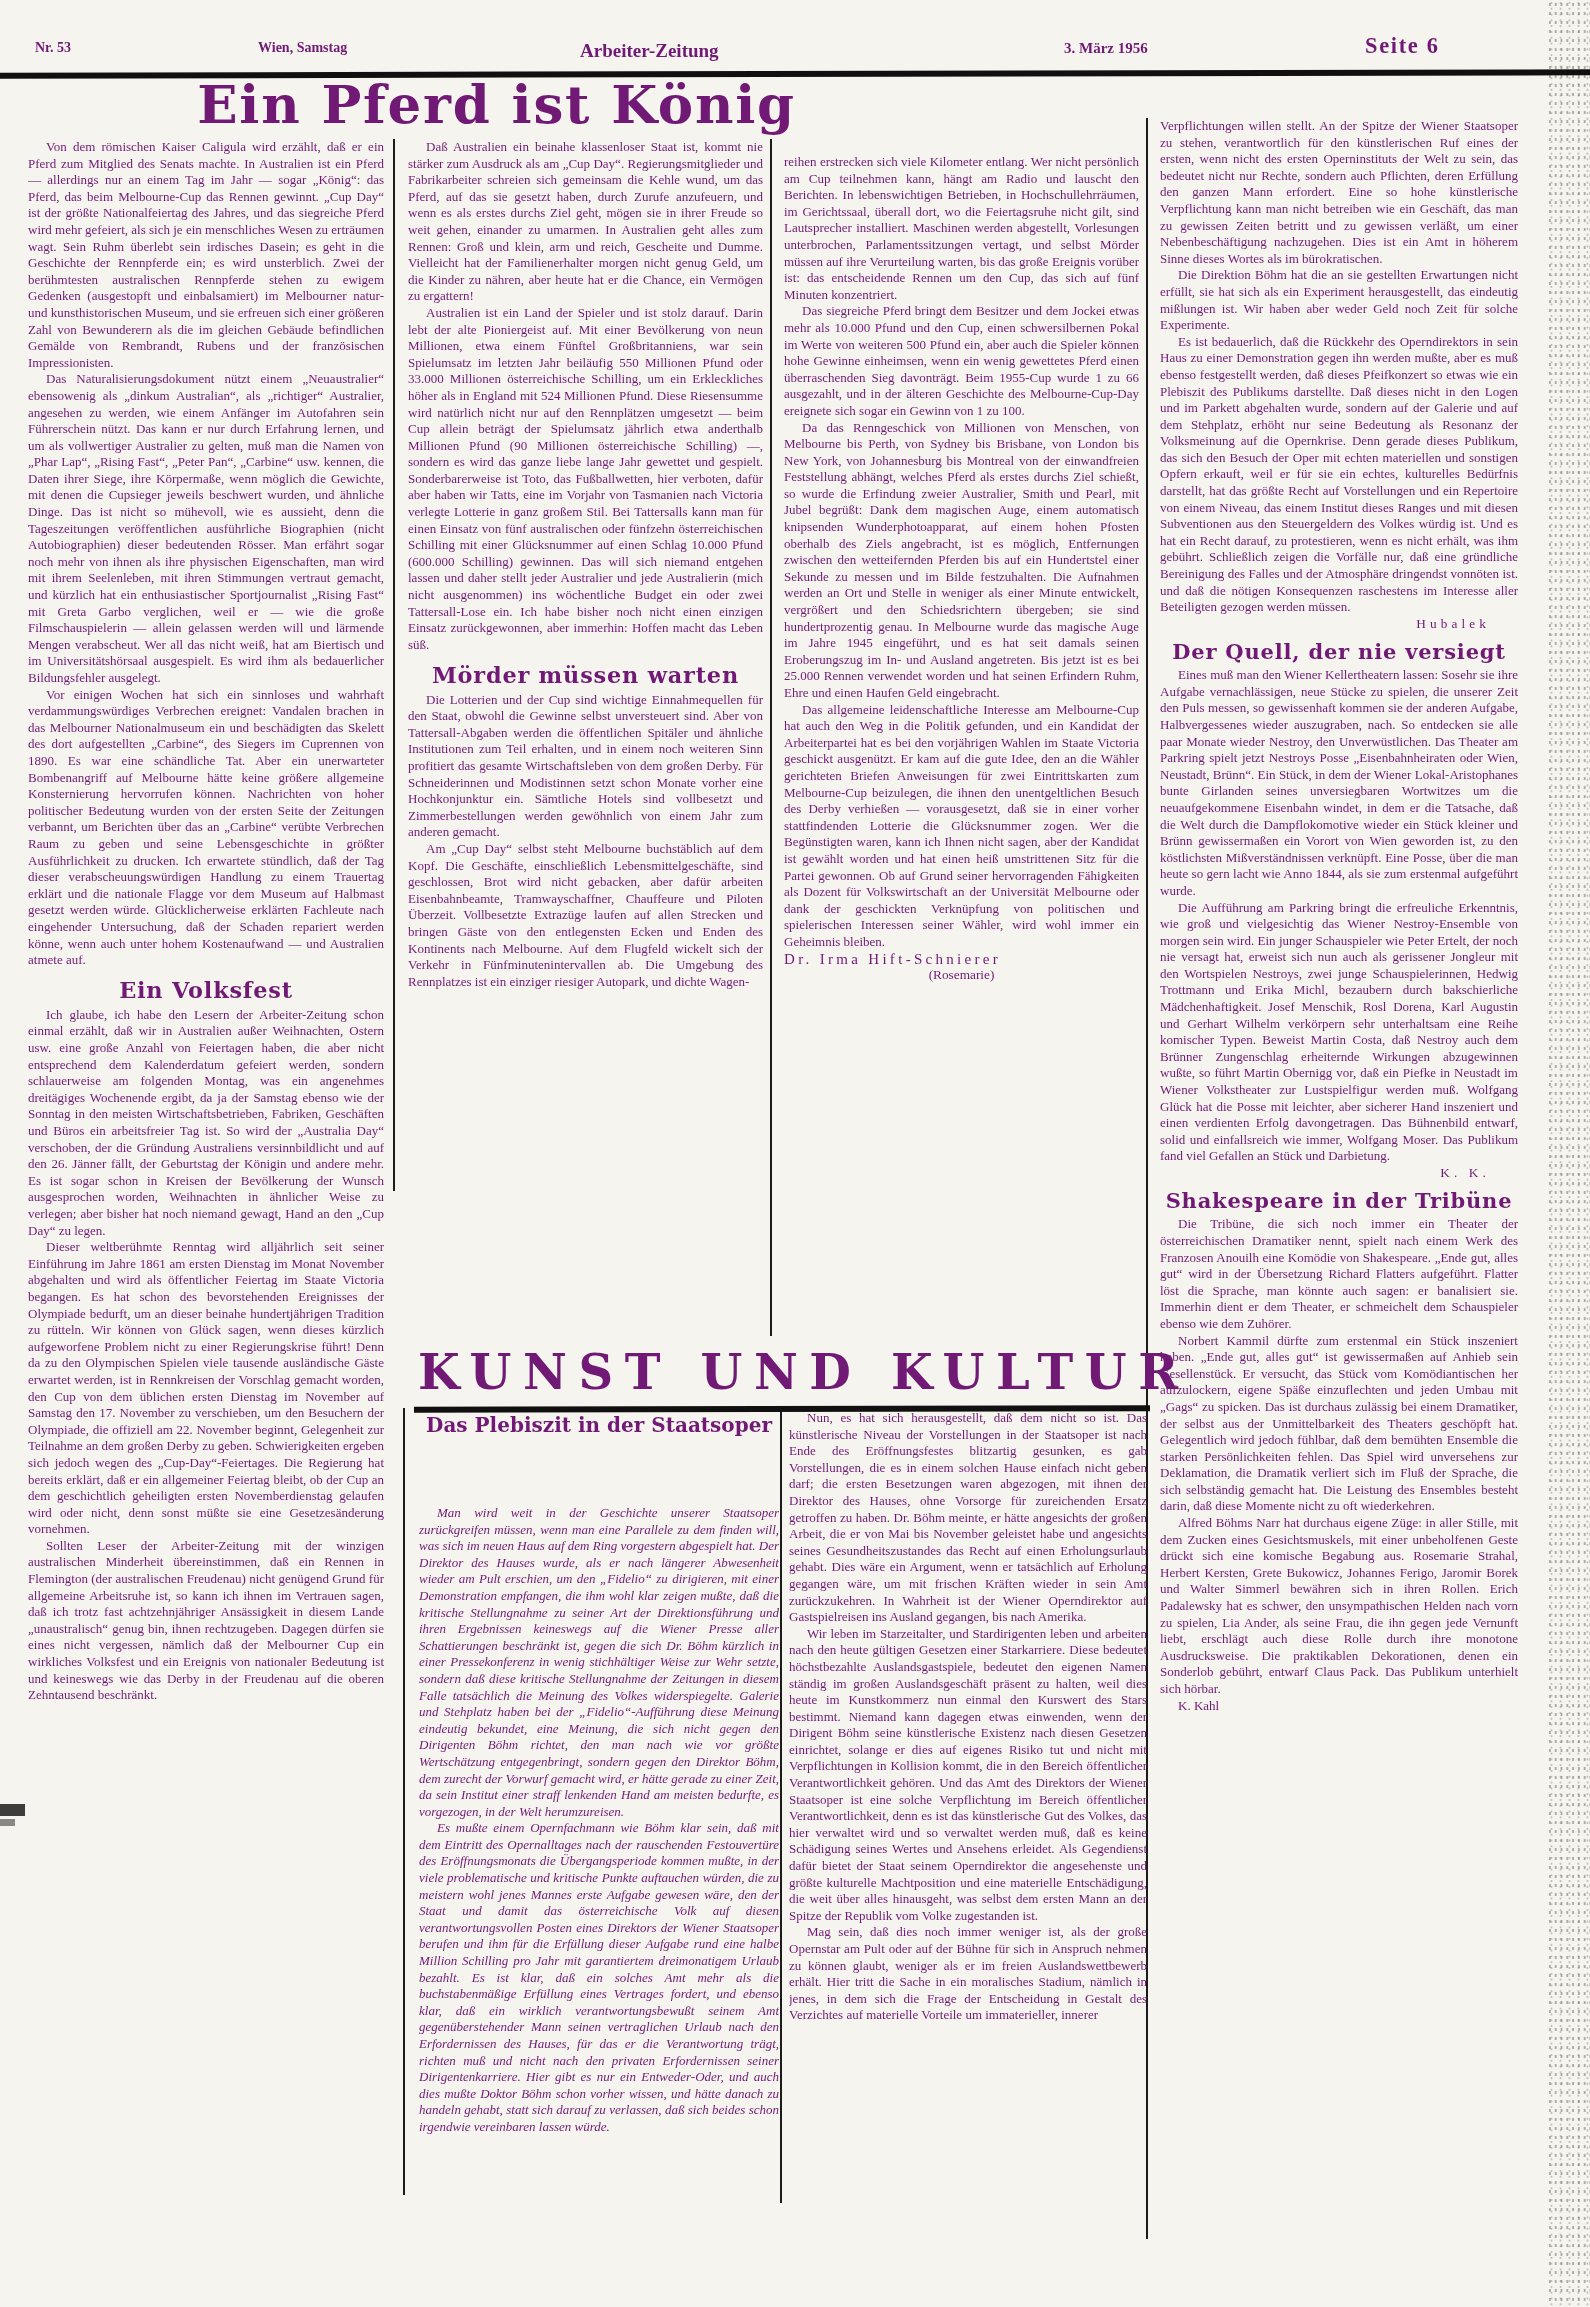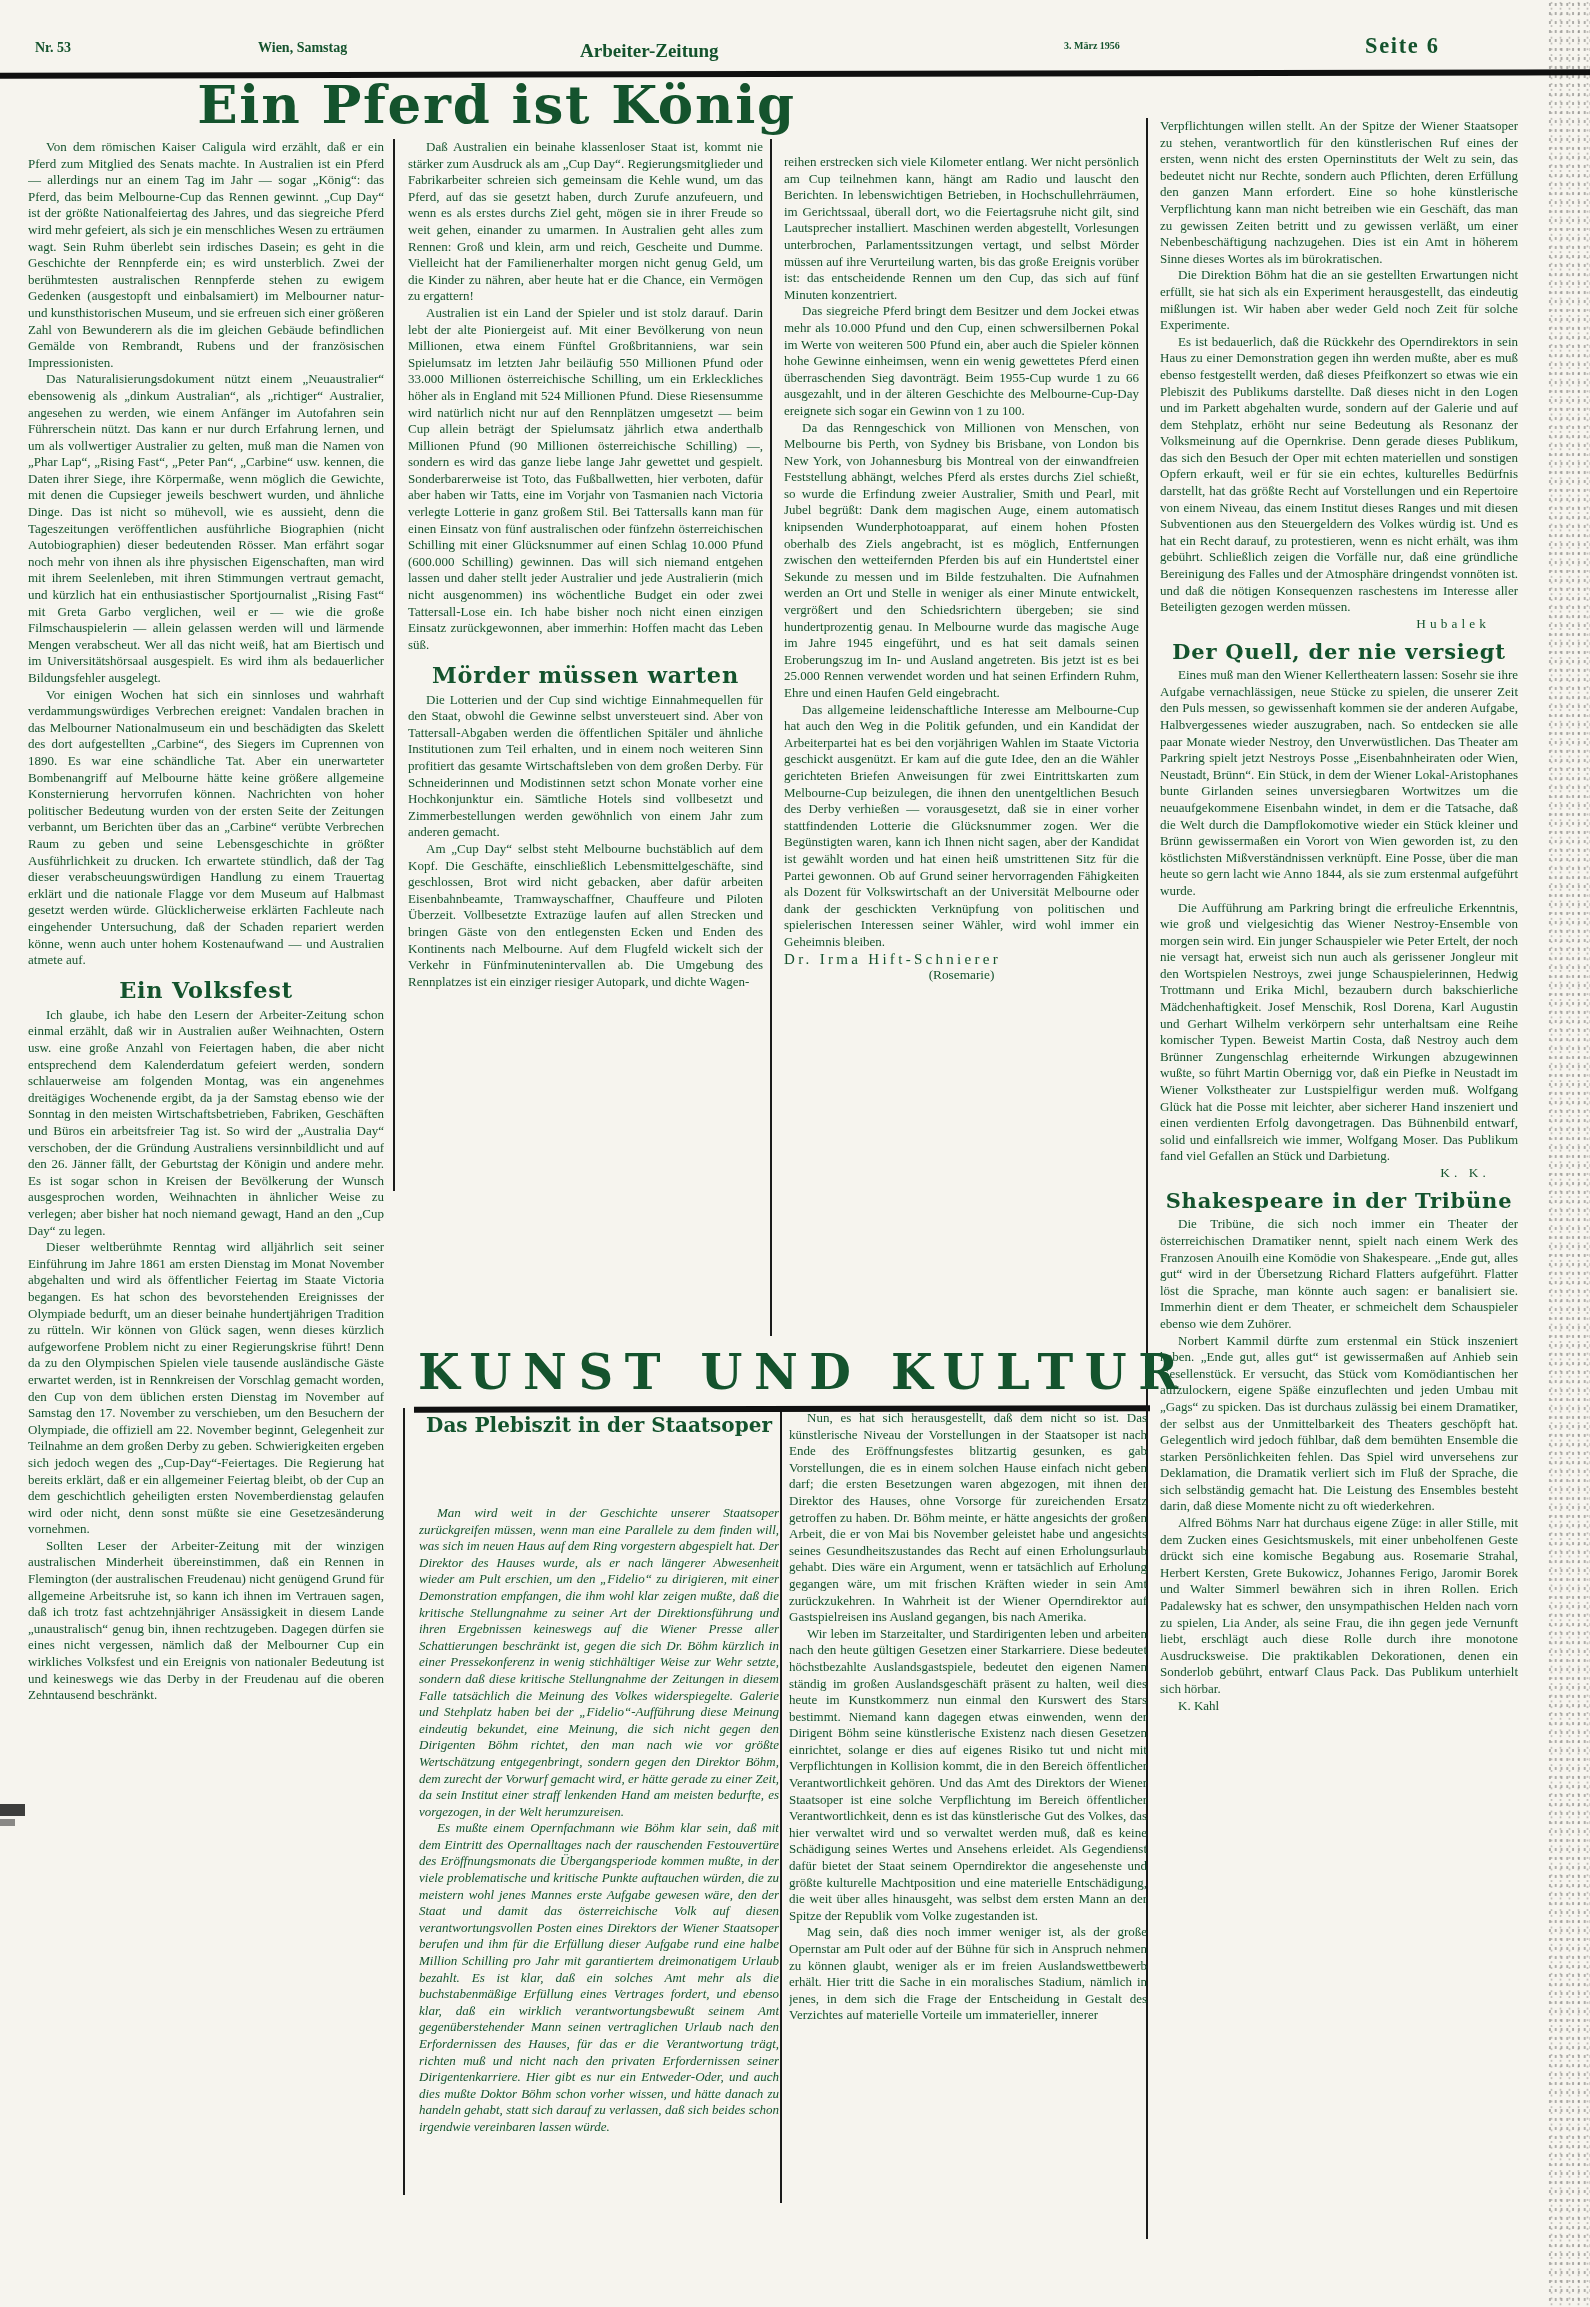--- a/index.html
+++ b/index.html
@@ -1,38 +1,38 @@
 <!DOCTYPE html>
 <html lang="de" style="font-size:13.3px"><head>
 <meta charset="utf-8">
 <title>Arbeiter-Zeitung — Seite 5</title>
 <style>
   html,body{margin:0;padding:0;background:#888;}
   .page{
     position:relative;width:1590px;height:2307px;margin:0 auto;
     background:#f6f4ee;
     font-family:"Liberation Serif","DejaVu Serif",serif;
-    color:#14532d;overflow:hidden;
+    color:#701a75;overflow:hidden;
   }
   
   .edge-noise{
     position:absolute;right:0;top:0;width:43px;height:100%;
     background-image:radial-gradient(rgba(25,25,25,.6) 0.8px,transparent 1.3px),
                      radial-gradient(rgba(25,25,25,.45) 0.8px,transparent 1.5px);
     background-size:5.8px 9px,9px 5.8px;opacity:.55;
   }
   .smudge{position:absolute;background:#1c1c1c;opacity:.85;}
 
   
   .masthead-rule{position:absolute;left:0;top:71px;width:1590px;height:5.8px;background:#101010;transform:rotate(-.12deg);}
   .mast-item{position:absolute;top:40px;font-size:14px;font-weight:700;}
   .mast-issue{left:35px;}
   .mast-edition{left:258px;font-weight:700;}
   .mast-title{left:580px;width:364px;text-align:left;font-size:19px;}
-  .mast-date{left:1064px;font-size:10px;}
+  .mast-date{left:1064px;font-size:15px;}
   .mast-page{left:1365px;top:33px;font-size:22.4px;letter-spacing:1.7px;}
 
   
   .headline{
     position:absolute;left:99px;top:73px;width:795px;text-align:center;
     font-size:53px;font-weight:700;font-family:"DejaVu Serif","Liberation Serif",serif;
     letter-spacing:1.7px;white-space:nowrap;
   }
 
   

